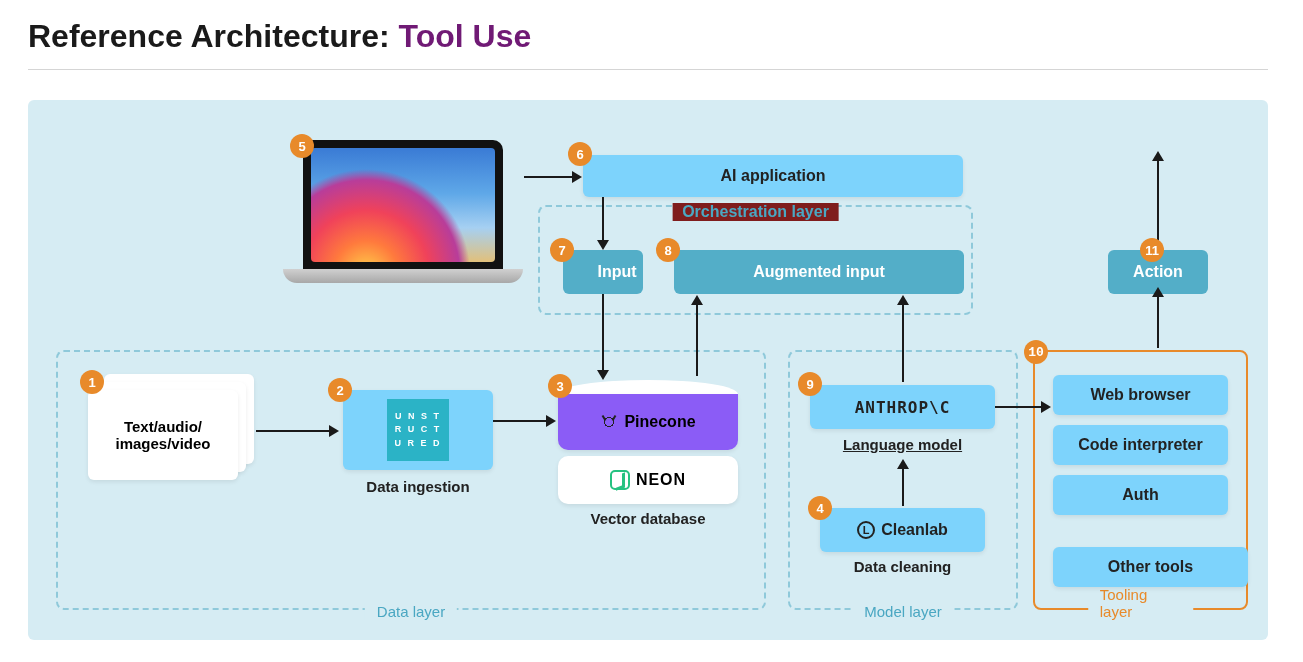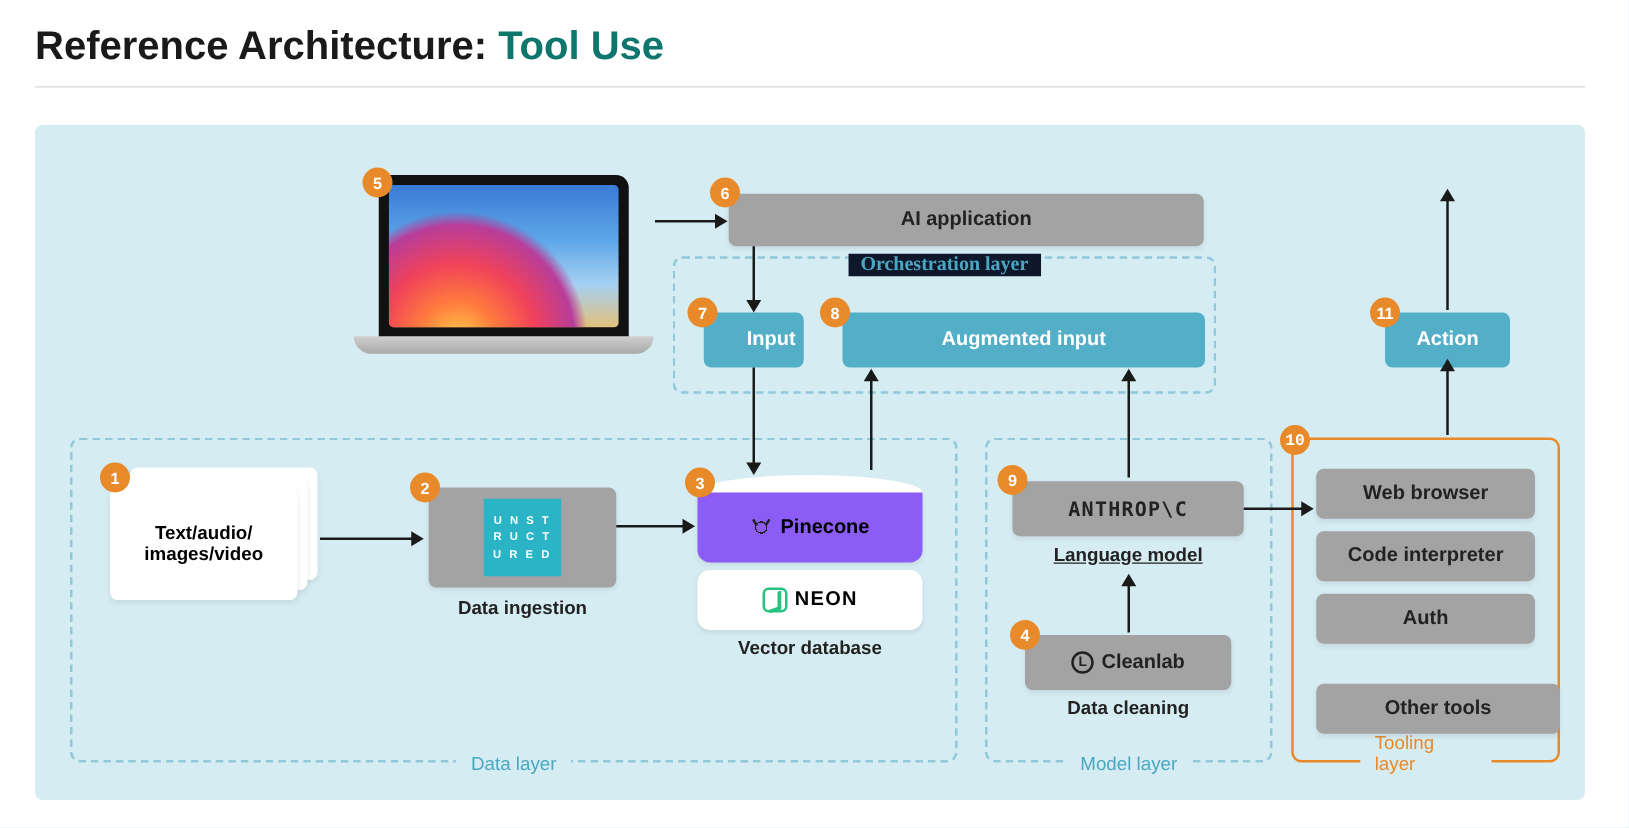--- a/index.html
+++ b/index.html
@@ -11,39 +11,39 @@
     height: 662px;
     position: relative;
   }
   h1.title {
     margin: 0;
     padding: 18px 0 14px 28px;
     font-size: 32px;
     font-weight: 800;
     color: #1a1a1a;
   }
-  h1.title .accent { color: #0f766e; }
+  h1.title .accent { color: #701a75; }
   .title-underline {
     margin-left: 28px;
     width: 1240px;
     height: 1px;
     background: #d5d5d5;
   }
   .canvas {
     position: absolute;
     left: 28px;
     top: 100px;
     width: 1240px;
     height: 540px;
     background: #d6ecf3;
     border-radius: 6px;
   }
   .box {
     position: absolute;
-    background: #a3a3a3;
+    background: #7dd3fc;
     border-radius: 6px;
     box-shadow: 0 2px 4px rgba(0,0,0,0.08);
     display: flex;
     align-items: center;
     justify-content: center;
     font-size: 16px;
     font-weight: 600;
     color: #222;
     text-align: center;
   }
@@ -246,21 +246,21 @@
 <body>
 
 <h1 class="title">
   <span>Reference Architecture: </span><span class="accent">Tool Use</span>
 </h1>
 <div class="title-underline"></div>
 
 <div class="canvas">
 
   <div class="layer-frame" style="left:510px; top:105px; width:435px; height:110px;">
-    <div class="orch-title" style="left:50%; top:-4px; transform:translateX(-50%); background:#0f172a; padding:0 10px;font-family:Liberation Serif, serif;">Orchestration layer</div>
+    <div class="orch-title" style="left:50%; top:-4px; transform:translateX(-50%); background:#7f1d1d; padding:0 10px;">Orchestration layer</div>
   </div>
 
   <div class="layer-frame" style="left:28px; top:250px; width:710px; height:260px;">
     <div class="layer-label teal">Data layer</div>
   </div>
 
   <div class="layer-frame" style="left:760px; top:250px; width:230px; height:260px;">
     <div class="layer-label teal">Model layer</div>
   </div>
 
@@ -287,21 +287,21 @@
   <div class="badge" style="left:522px; top:138px;">7</div>
 
   <div class="teal-box" style="left:646px; top:150px; width:290px; height:44px;">
     <span>Augmented input</span>
   </div>
   <div class="badge" style="left:628px; top:138px;">8</div>
 
   <div class="teal-box" style="left:1080px; top:150px; width:100px; height:44px;">
     <span>Action</span>
   </div>
-  <div class="badge" style="left:1068px; top:138px;">11</div>
+  <div class="badge" style="left:1112px; top:138px;">11</div>
 
   <div class="doc-stack" style="left:60px; top:290px;">
     <div class="sheet" style="left:16px; top:-16px;"></div>
     <div class="sheet" style="left:8px; top:-8px;"></div>
     <div class="sheet" style="left:0; top:0; display:flex; align-items:center; justify-content:center; font-weight:600; font-size:15px; white-space:pre-line; text-align:center;">
       <span>Text/audio/
 images/video</span>
     </div>
   </div>
   <div class="badge" style="left:52px; top:270px;">1</div>

